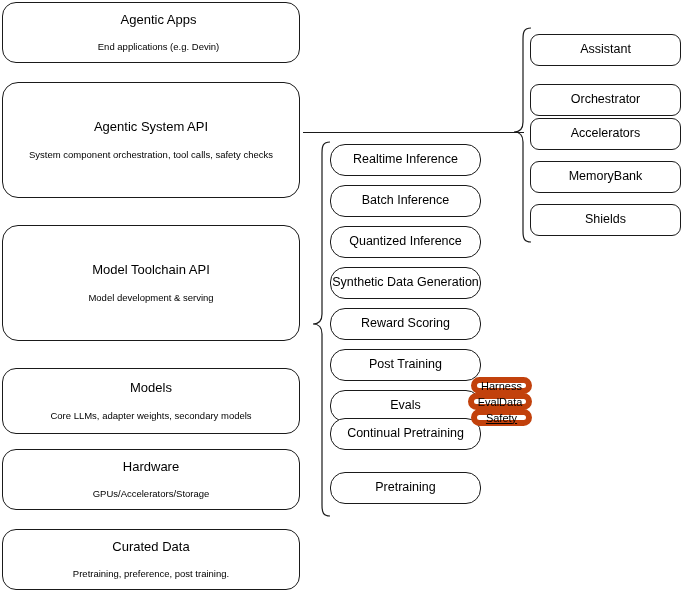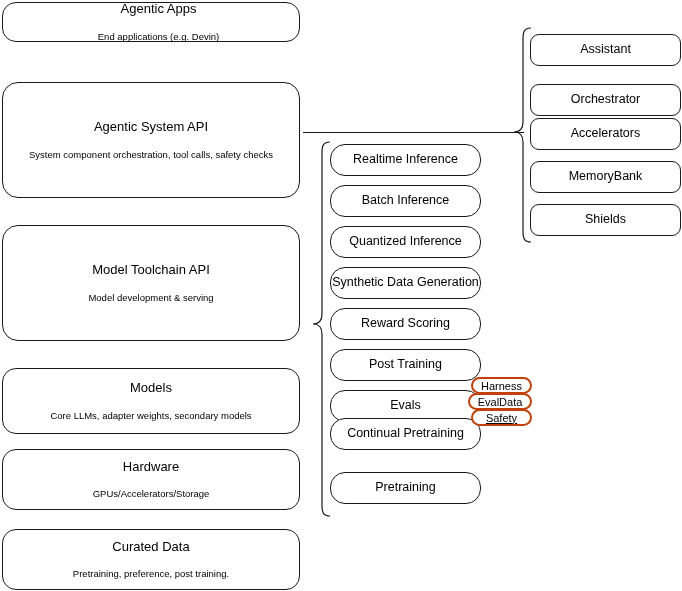--- a/index.html
+++ b/index.html
@@ -72,21 +72,21 @@
     height: 32px;
     border-radius: 9px;
   }
   .comp .title { font-size: 12.5px; }
 
   
   .pill {
     position: absolute;
     box-sizing: border-box;
     background: #ffffff;
-    border: 2px solid #c2410c;
+    border: 6px solid #c2410c;
     border-radius: 11px;
     height: 17px;
     display: flex;
     align-items: center;
     justify-content: center;
     font-size: 11px;
     white-space: nowrap;
     z-index: 6;
   }
 
@@ -107,21 +107,21 @@
     fill: none;
     stroke: #1a1a1a;
     stroke-width: 1.2;
   }
 </style>
 </head>
 <body>
 
 <div id="canvas">
 
-  <div class="node layer" style="top:2px; height:40px;padding-left:15px;">
+  <div class="node layer" style="top:2px; height:61px;padding-left:15px;">
     <div class="title">Agentic Apps</div>
     <div class="subtitle">End applications (e.g. Devin)</div>
   </div>
 
   <div class="node layer tall" style="top:82px; height:116px;">
     <div class="title">Agentic System API</div>
     <div class="subtitle">System component orchestration, tool calls, safety checks</div>
   </div>
 
   <div class="node layer tall" style="top:225px; height:116px;">

